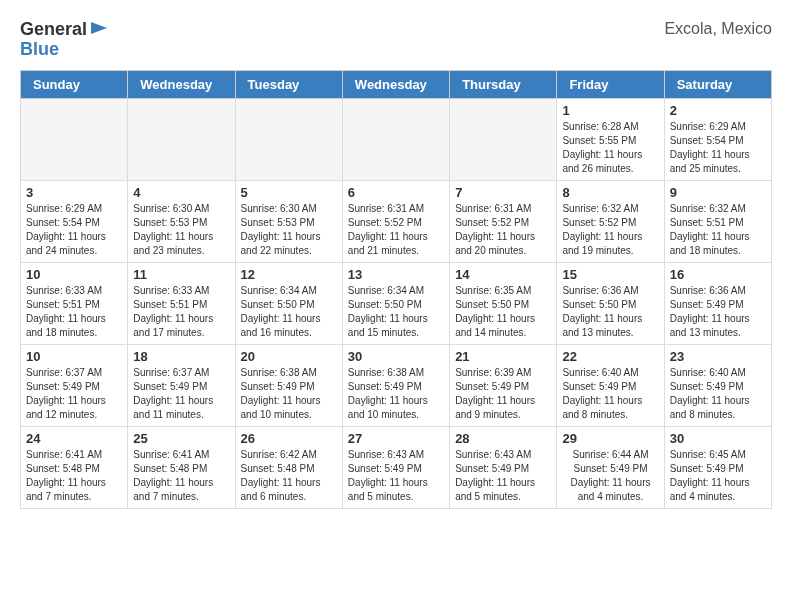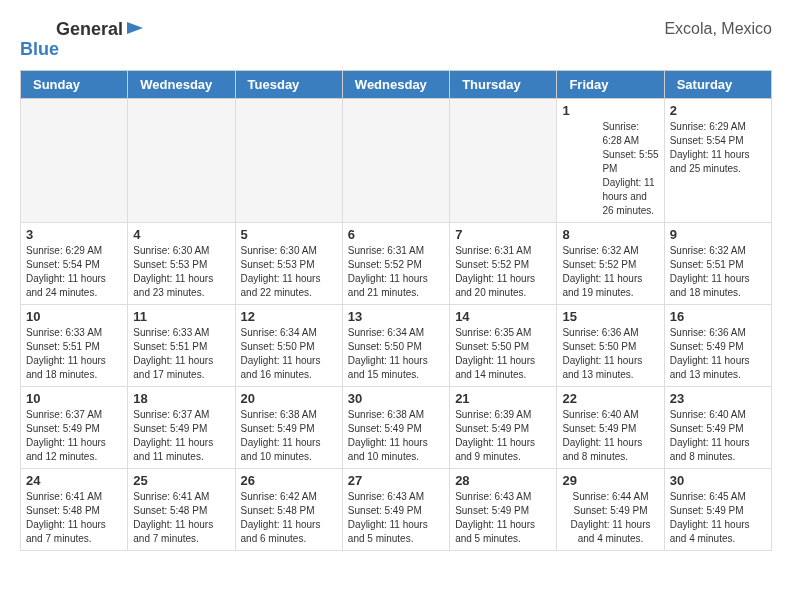--- a/index.html
+++ b/index.html
@@ -89,21 +89,21 @@
       line-height: 1.4;
       color: #333;
     }
   </style>
 </head>
 <body>
 
 <div class="header">
   <div class="logo">
     <div class="logo-text">
-      <span style="display:flex;align-items:center;margin-left:36px;">
+      <span style="display:flex;align-items:center;">
         <span class="logo-general">General</span>
         <svg class="logo-icon" viewBox="0 0 20 20" xmlns="http://www.w3.org/2000/svg">
           <polygon points="2,2 18,8 2,14" fill="#3a7ebf"></polygon>
         </svg>
       </span>
       <span class="logo-blue">Blue</span>
     </div>
   </div>
   <div class="title-block">
     <div class="location">Excola, Mexico</div>
@@ -124,21 +124,21 @@
   </thead>
   <tbody id="calendar-body">
   <tr>
         <td class="empty"></td>
         <td class="empty"></td>
         <td class="empty"></td>
         <td class="empty"></td>
         <td class="empty"></td>
         <td>
           <span class="day-num">1</span>
-          <div class="day-info" style="white-space: pre-line; margin-left: 40px;">Sunrise: 6:28 AM
+          <div class="day-info" style="white-space: pre-line;">Sunrise: 6:28 AM
 Sunset: 5:55 PM
 Daylight: 11 hours and 26 minutes.</div>
         </td>
         <td>
           <span class="day-num">2</span>
           <div class="day-info" style="white-space: pre-line;">Sunrise: 6:29 AM
 Sunset: 5:54 PM
 Daylight: 11 hours and 25 minutes.</div>
         </td>
       </tr>

